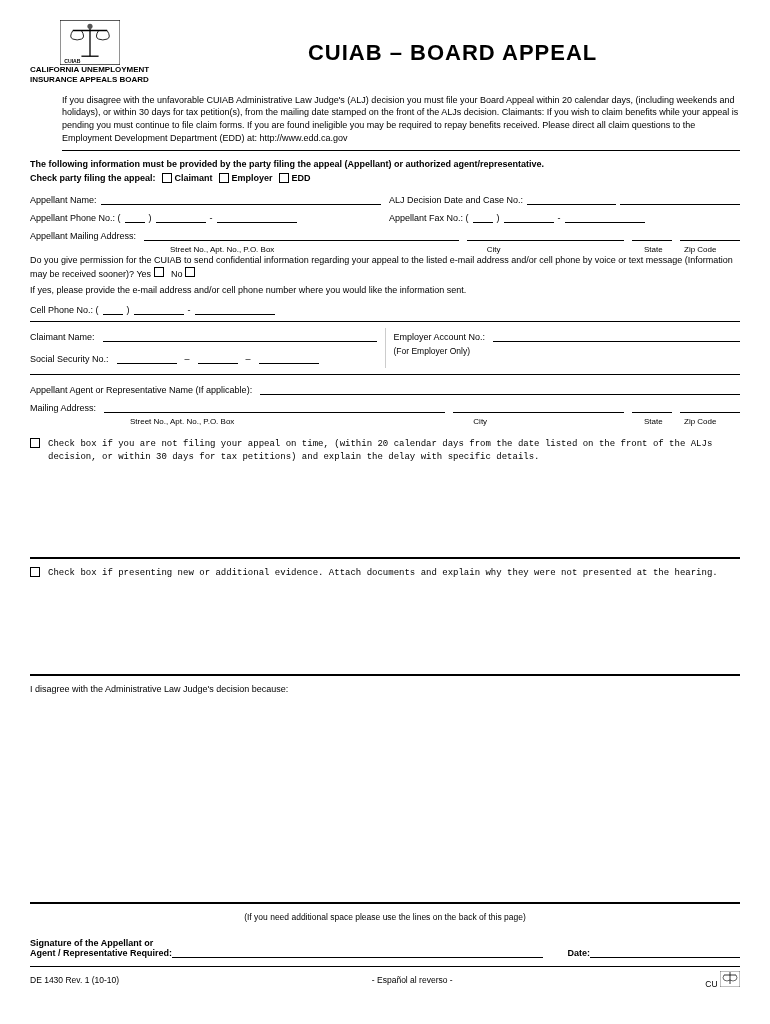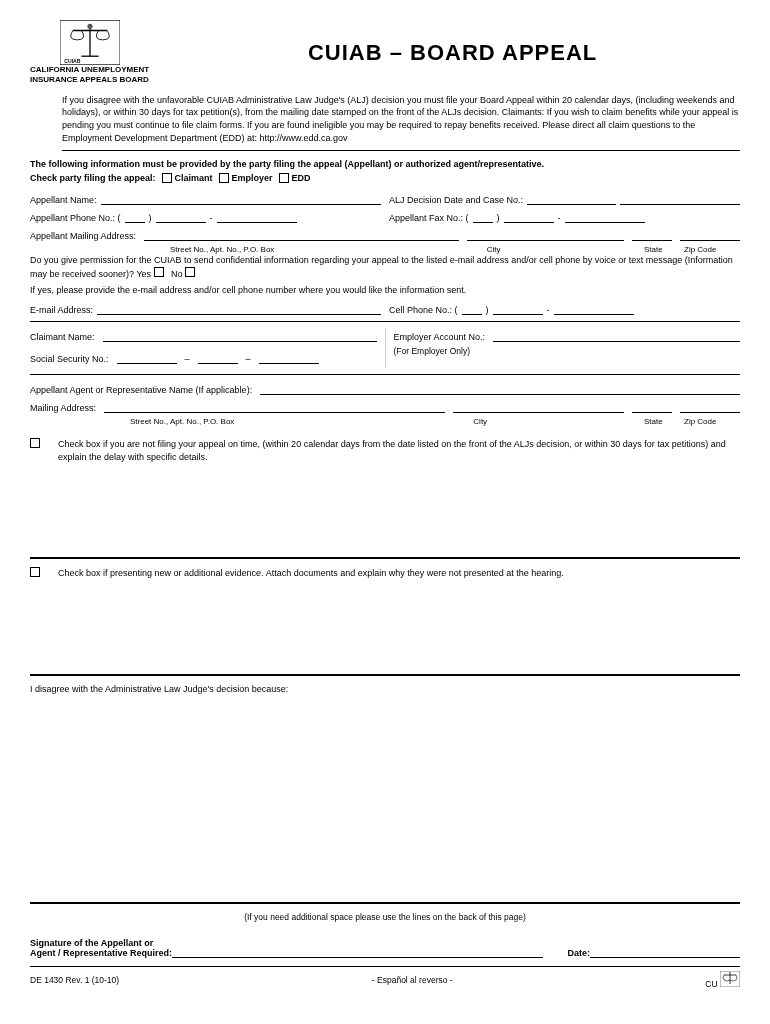--- a/index.html
+++ b/index.html
@@ -138,23 +138,24 @@
       font-size: 9px;
       border-left: 1px solid #ccc;
       padding-left: 8px;
     }
     .small-note {
       font-size: 8.5px;
     }
     .checkbox-section {
       display: flex;
       align-items: flex-start;
-      gap: 18px;
+      gap: 8px;
       font-size: 9px;
       margin: 6px 0;
+      font-family: Liberation Mono, monospace;
     }
     .checkbox-section-text {
       flex: 1;
       line-height: 1.4;
     }
     .footer-note {
       text-align: center;
       font-size: 8.5px;
       margin-bottom: 6px;
     }
@@ -309,24 +310,20 @@
   <span class="checkbox-inline">
     <span class="checkbox-box"></span>
   </span>
 </div>
 
 <div class="permission-text">
   <span>If yes, please provide the e-mail address and/or cell phone number where you would like the information sent.</span>
 </div>
 
 <div class="email-row">
-  <div class="form-field">
-    <span class="field-label">E-mail Address:</span>
-    <div class="field-line"></div>
-  </div>
   <div class="form-field">
     <span class="field-label">Cell Phone No.: (</span>
     <div class="field-line-fixed" style="width:20px;"></div>
     <span>)</span>
     <div class="field-line-fixed" style="width:50px;"></div>
     <span>-</span>
     <div class="field-line-fixed" style="width:80px;"></div>
   </div>
 </div>
 

